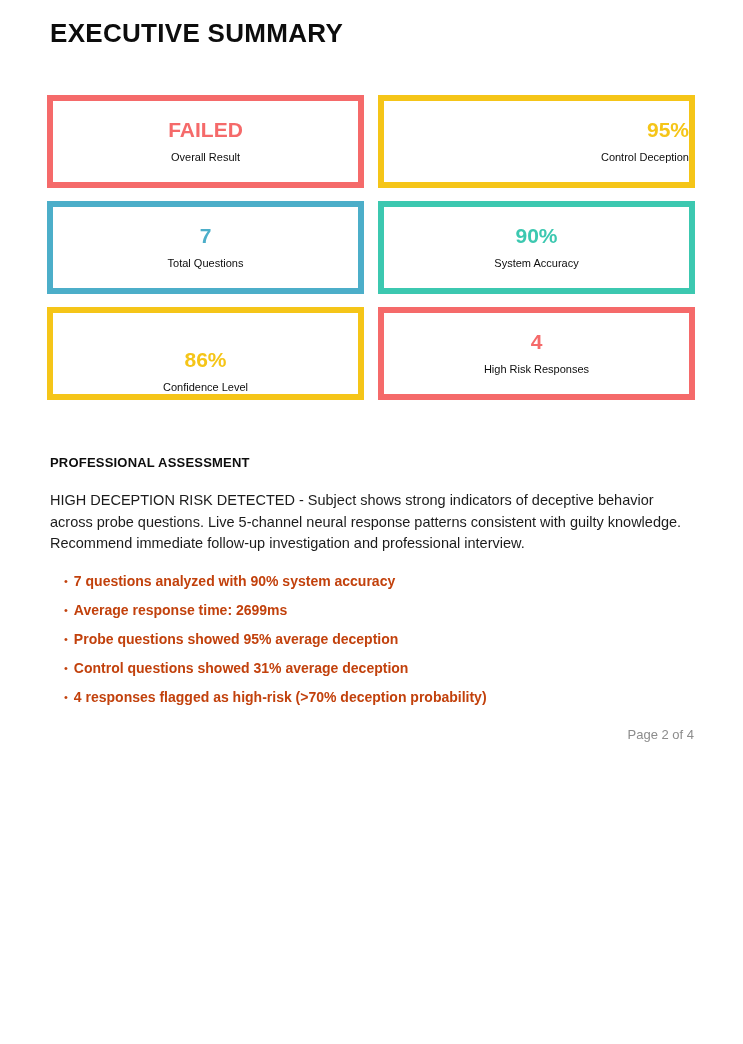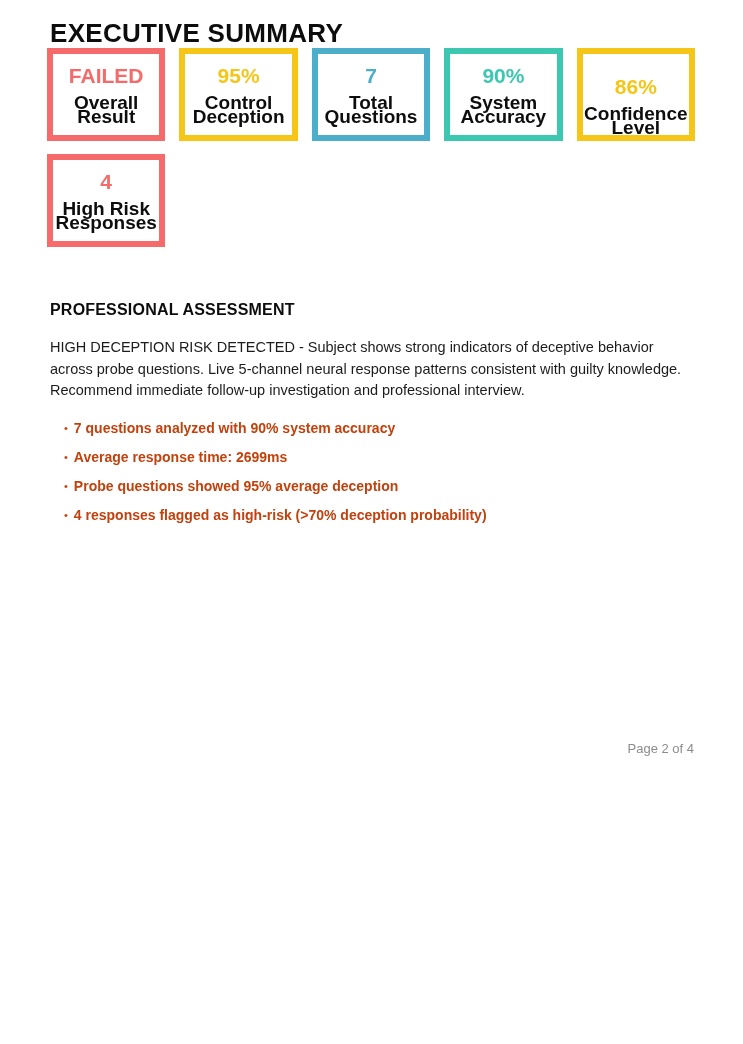--- a/index.html
+++ b/index.html
@@ -23,22 +23,23 @@
   .doc-title {
     margin: 0 0 0 3px;
     padding-top: 18px;
     font-size: 26px;
     line-height: 30px;
     font-weight: 700;
     color: #0d0d0d;
     letter-spacing: 0.3px;
   }
   .cards-grid {
+    margin-top: 47px;
     display: grid;
-    grid-template-columns: repeat(5, 1fr);
+    grid-template-columns: repeat(2, 1fr);
     column-gap: 14px;
     row-gap: 13px;
     border-radius: 32px;
   }
   .stat-card {
     height: 93px;
     background: #ffffff;
     border: 6px solid #ccc;
     display: flex;
     flex-direction: column;
@@ -46,28 +47,28 @@
     justify-content: center;
     text-align: center;
     gap: 9px;
   }
   .stat-value {
     font-size: 21px;
     line-height: 22px;
     font-weight: 700;
   }
   .stat-label {
-    font-size: 19px;
+    font-size: 11px;
     line-height: 14px;
-    font-weight: 700;
+    font-weight: 400;
     color: #0d0d0d;
   }
   .section-heading {
     margin: 0 0 0 3px;
-    font-size: 16px;
+    font-size: 13px;
     line-height: 24px;
     font-weight: 700;
     color: #0d0d0d;
     letter-spacing: 0.2px;
   }
   .assessment-heading { margin-top: 51px; }
   .assessment-body {
     margin: 15px 0 0 3px;
     width: 645px;
     font-size: 14.5px;
@@ -91,41 +92,41 @@
   .bullet-glyph {
     display: inline-block;
     font-size: 11px;
     vertical-align: 1px;
     margin-right: 6px;
     font-weight: 400;
   }
   .page-footer {
     position: absolute;
     right: 49px;
-    bottom: 12px;
+    bottom: 26px;
     font-size: 13px;
     font-weight: 400;
     color: #8c8c8c;
   }
 </style>
 </head>
 <body>
 
 <div class="page">
   <div class="content">
 
     <h1 class="doc-title">EXECUTIVE SUMMARY</h1>
 
     <div class="cards-grid">
   <div class="stat-card" style="border-color: rgb(245, 106, 106);">
     <div class="stat-value" style="color: rgb(245, 106, 106);">FAILED</div>
     <div class="stat-label">Overall Result</div>
   </div>
 
-  <div class="stat-card" style="border-color: rgb(245, 197, 24);">
+  <div class="stat-card" style="border-color: rgb(245, 197, 24); align-items: flex-end;">
     <div class="stat-value" style="color: rgb(245, 197, 24);">95%</div>
     <div class="stat-label">Control Deception</div>
   </div>
 
   <div class="stat-card" style="border-color: rgb(76, 174, 201);">
     <div class="stat-value" style="color: rgb(76, 174, 201);">7</div>
     <div class="stat-label">Total Questions</div>
   </div>
 
   <div class="stat-card" style="border-color: rgb(60, 200, 176);">
@@ -155,20 +156,23 @@
   </li>
 
   <li class="finding-item">
     <span class="bullet-glyph">•</span><span class="finding-text">Average response time: 2699ms</span>
   </li>
 
   <li class="finding-item">
     <span class="bullet-glyph">•</span><span class="finding-text">Probe questions showed 95% average deception</span>
   </li>
 
+  <li class="finding-item">
+    <span class="bullet-glyph">•</span><span class="finding-text">Control questions showed 31% average deception</span>
+  </li>
 
   <li class="finding-item">
     <span class="bullet-glyph">•</span><span class="finding-text">4 responses flagged as high-risk (&gt;70% deception probability)</span>
   </li>
 </ul>
 
   </div>
 
   <div class="page-footer">Page 2 of 4</div>
 </div>

